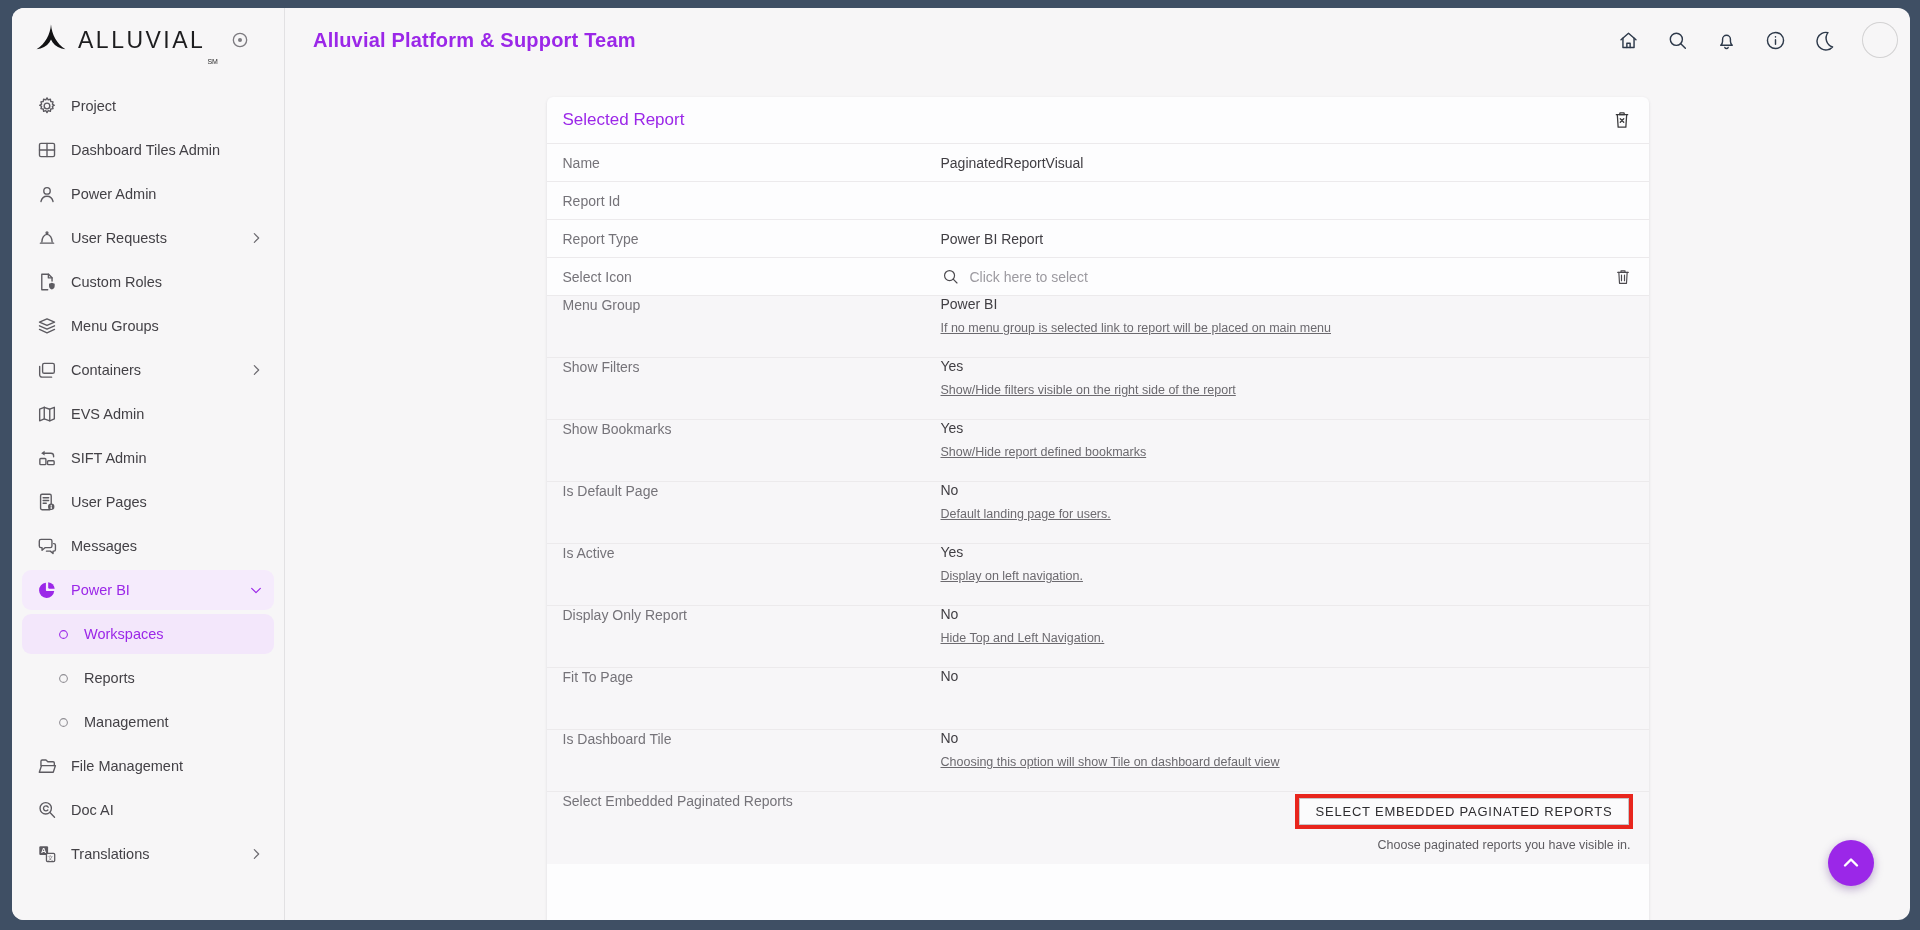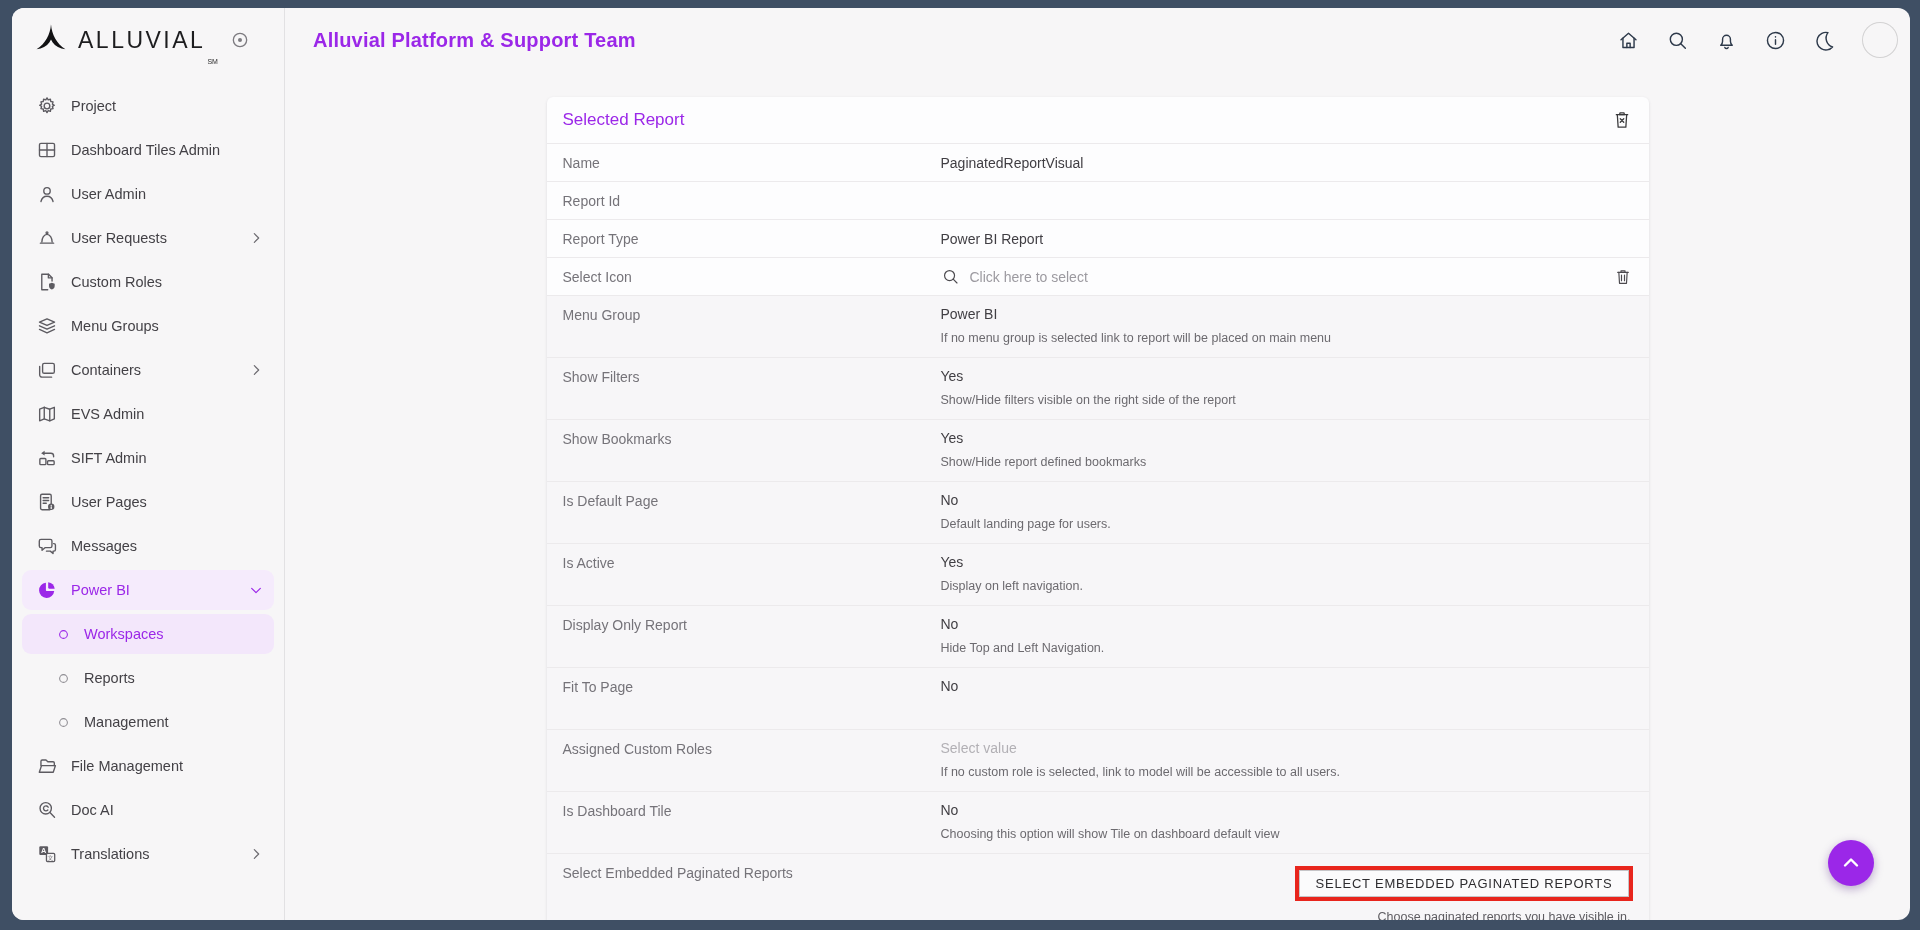--- a/index.html
+++ b/index.html
@@ -46,27 +46,27 @@
   .content { flex:1; position:relative; overflow:hidden; }
   .card { width:1102px; margin:25px auto 0; background:#fdfdfe; border-radius:6px 6px 0 0; box-shadow:0 1px 3px rgba(60,60,70,.14); min-height:840px; }
   .card-header { height:46px; display:flex; align-items:center; justify-content:space-between; padding:0 16px; }
   .card-title { color:var(--accent,#9527e0); font-size:17px; }
   .card-del { width:22px; height:22px; color:#3a3a3c; display:inline-flex; cursor:pointer; }
   .card-del svg { width:100%; height:100%; fill:none; stroke:currentColor; stroke-width:1.4; stroke-linecap:round; stroke-linejoin:round; }
 
   .row { display:flex; border-top:1px solid #eceaec; padding:0 16px; background:#fdfdfe; align-items:flex-start; }
   .row.shaded { background:#f7f6f8; }
   .row.single { height:38px; align-items:center; }
-  .row.double { padding-top:10px; padding-bottom:12px; min-height:62px; }
+  .row.double { padding-bottom:12px; min-height:62px; }
   .row .lbl { width:378px; flex:none; color:#757379; font-size:14px; }
   .row.double .lbl { padding-top:1px; }
   .val-col { flex:1; min-width:0; display:flex; flex-direction:column; }
   .val { color:#403e43; font-size:14px; }
   .placeholder { color:#b2b0b5; font-size:14px; }
-  .helper { color:#6c6a6f; font-size:12.5px; margin-top:9px; }
+  .helper { color:#6c6a6f; font-size:12.5px; margin-top:9px;text-decoration:underline; }
   .picker { display:flex; align-items:center; gap:10px; flex:1; cursor:pointer; }
   .picker .ic { width:19px; height:19px; color:#4c4a4f; }
   .picker .ph { color:#9c9aa0; font-size:14px; }
   .row-trash { margin-left:auto; width:20px; height:20px; color:#4c4a4f; display:inline-flex; cursor:pointer; }
   .row-trash svg { width:100%; height:100%; fill:none; stroke:currentColor; stroke-width:1.4; stroke-linecap:round; stroke-linejoin:round; }
 
   .btn-col { margin-left:auto; display:flex; flex-direction:column; align-items:flex-end; padding-top:2px; }
   .red-box { border:4px solid var(--red,#e8251d); }
   .action-btn { display:block; background:#fbfbfc; border:1px solid #c6c5c8; color:#2e2d30; font-size:13px; letter-spacing:.8px; font-weight:500; padding:5px 15px; font-family:"Liberation Sans",sans-serif; cursor:pointer; white-space:nowrap; }
   .btn-helper { color:#5e5c61; font-size:12.5px; margin:9px 2px 0 0; }
@@ -116,21 +116,21 @@
             </span>
             <span class="nav-label">Dashboard Tiles Admin</span>
           </div>
           <div class="nav-item">
             <span class="ic">
               <svg viewBox="0 0 24 24">
                 <circle cx="12" cy="8.6" r="3.5"></circle>
                 <path d="M5.4 20.2c.9-3.8 3.5-5.7 6.6-5.7s5.7 1.9 6.6 5.7"></path>
               </svg>
             </span>
-            <span class="nav-label">User Admin</span>
+            <span class="nav-label">Power Admin</span>
           </div>
           <div class="nav-item">
             <span class="ic">
               <svg viewBox="0 0 24 24">
                 <path d="M4.8 17.6h14.4"></path>
                 <path d="M6.4 16.4c0-4.6 2.5-8.3 5.6-8.3s5.6 3.7 5.6 8.3"></path>
                 <circle cx="12" cy="6.3" r="1"></circle>
               </svg>
             </span>
             <span class="nav-label">User Requests</span>
@@ -422,27 +422,20 @@
                   <span class="helper">Hide Top and Left Navigation.</span>
                 </div>
               </div>
               <div class="row double shaded">
                 <span class="lbl">Fit To Page</span>
                 <div class="val-col">
                   <span class="val">No</span>
                 </div>
               </div>
               <div class="row double shaded">
-                <span class="lbl">Assigned Custom Roles</span>
-                <div class="val-col">
-                  <span class="placeholder">Select value</span>
-                  <span class="helper">If no custom role is selected, link to model will be accessible to all users.</span>
-                </div>
-              </div>
-              <div class="row double shaded">
                 <span class="lbl">Is Dashboard Tile</span>
                 <div class="val-col">
                   <span class="val">No</span>
                   <span class="helper">Choosing this option will show Tile on dashboard default view</span>
                 </div>
               </div>
               <div class="row double shaded">
                 <span class="lbl">Select Embedded Paginated Reports</span>
                 <div class="btn-col">
                   <div class="red-box">

